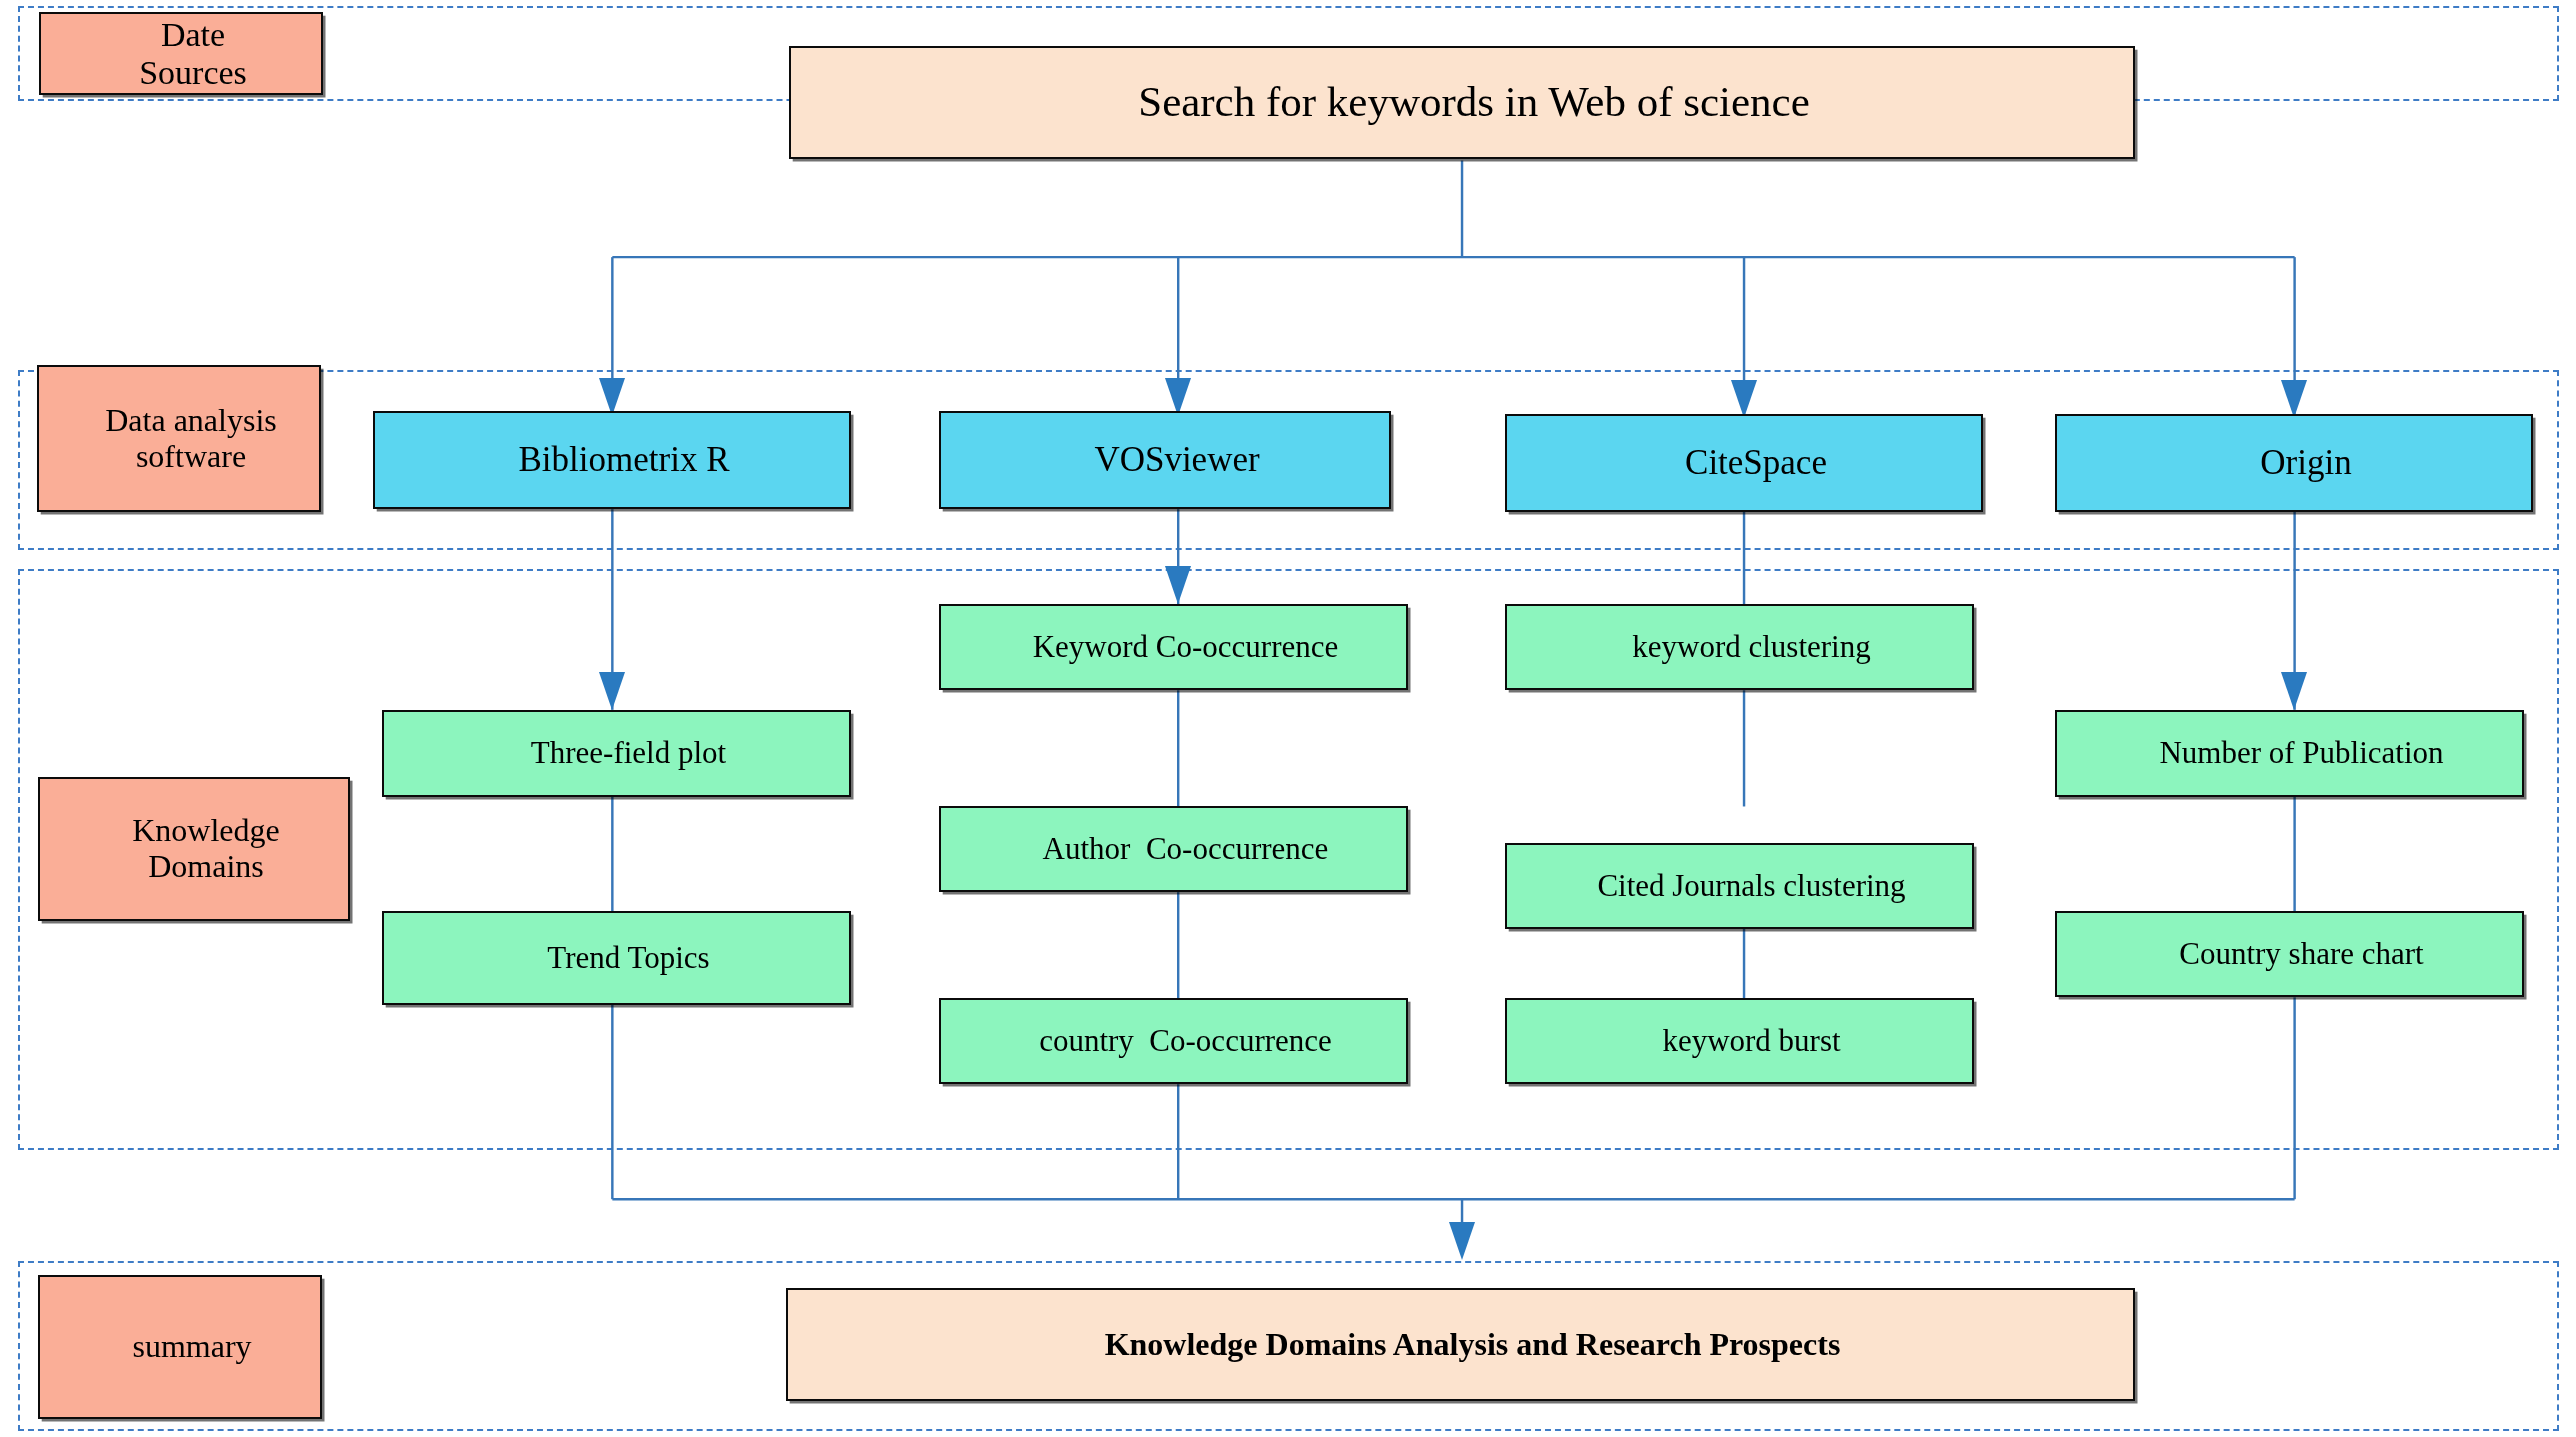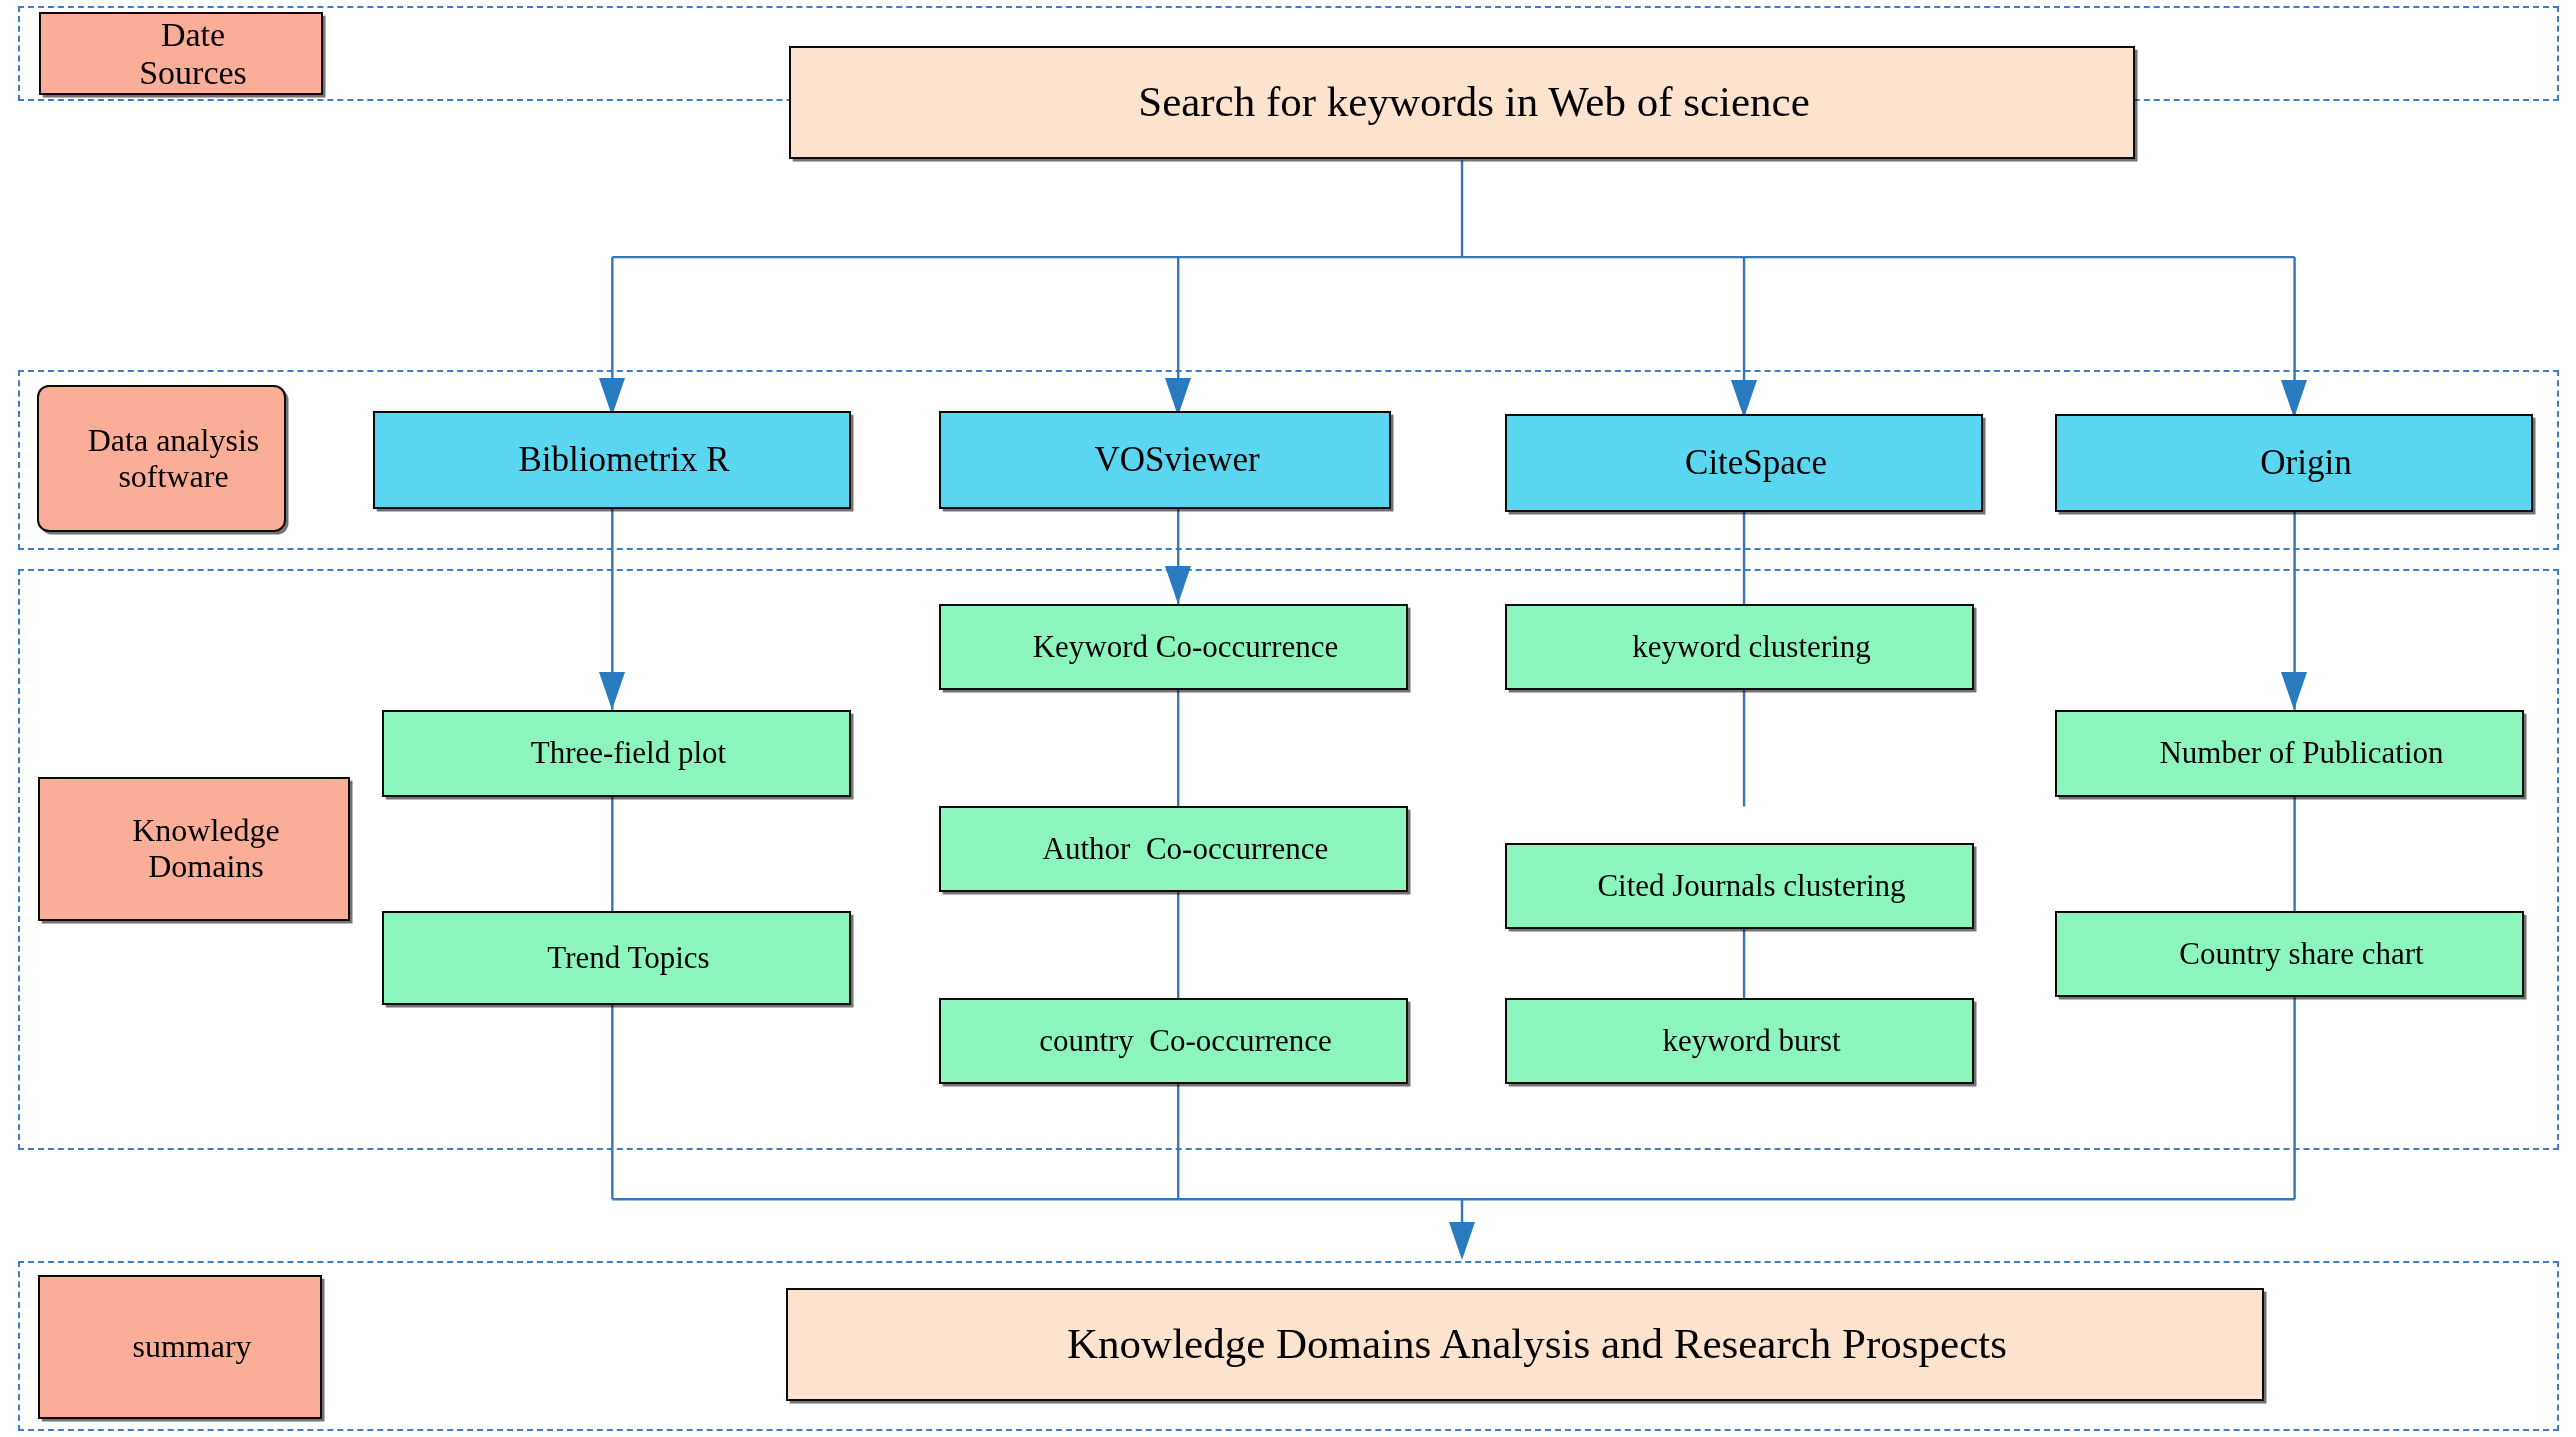--- a/index.html
+++ b/index.html
@@ -100,31 +100,31 @@
   <div class="arrow" style="left:1731px;top:380px;"></div>
   <div class="arrow" style="left:2281px;top:380px;"></div>
   <div class="arrow" style="left:599px;top:672px;"></div>
   <div class="arrow" style="left:1165px;top:566px;"></div>
   <div class="arrow" style="left:2281px;top:672px;"></div>
   <div class="arrow" style="left:1449px;top:1222px;"></div>
 
   <div class="node label" style="left:39px;top:12.2px;width:284px;height:83px;font-size:34px;">Date
 Sources</div>
 
-  <div class="node label" style="left:37px;top:385px;width:249px;height:147px;font-size:32px;border-radius:12px;">Data analysis
+  <div class="node label" style="left:37px;top:365px;width:284px;height:147px;font-size:32px;">Data analysis
 software</div>
 
   <div class="node label" style="left:38px;top:777px;width:312px;height:144px;font-size:32px;">Knowledge
 Domains</div>
 
   <div class="node label" style="left:38px;top:1275px;width:284px;height:144px;font-size:32px;">summary</div>
 
   <div class="node banner" style="left:789px;top:46px;width:1346px;height:113px;font-size:43px;">Search for keywords in Web of science</div>
 
-  <div class="node banner" style="left:786px;top:1288px;width:1478px;height:113px;font-size:43px;">Knowledge Domains Analysis and Research Prospects</div>
+  <div class="node banner" style="left:786px;top:1288px;width:1349px;height:113px;font-size:32px;font-weight:bold;">Knowledge Domains Analysis and Research Prospects</div>
 
   <div class="node soft" style="left:373px;top:411px;width:478px;height:98px;font-size:35px;">Bibliometrix R</div>
 
   <div class="node soft" style="left:939px;top:411px;width:452px;height:98px;font-size:35px;">VOSviewer</div>
 
   <div class="node soft" style="left:1505px;top:414px;width:478px;height:98px;font-size:35px;">CiteSpace</div>
 
   <div class="node soft" style="left:2055px;top:414px;width:478px;height:98px;font-size:35px;">Origin</div>
 
   <div class="node dom" style="left:382px;top:710px;width:469px;height:87px;font-size:31px;">Three-field plot</div>

